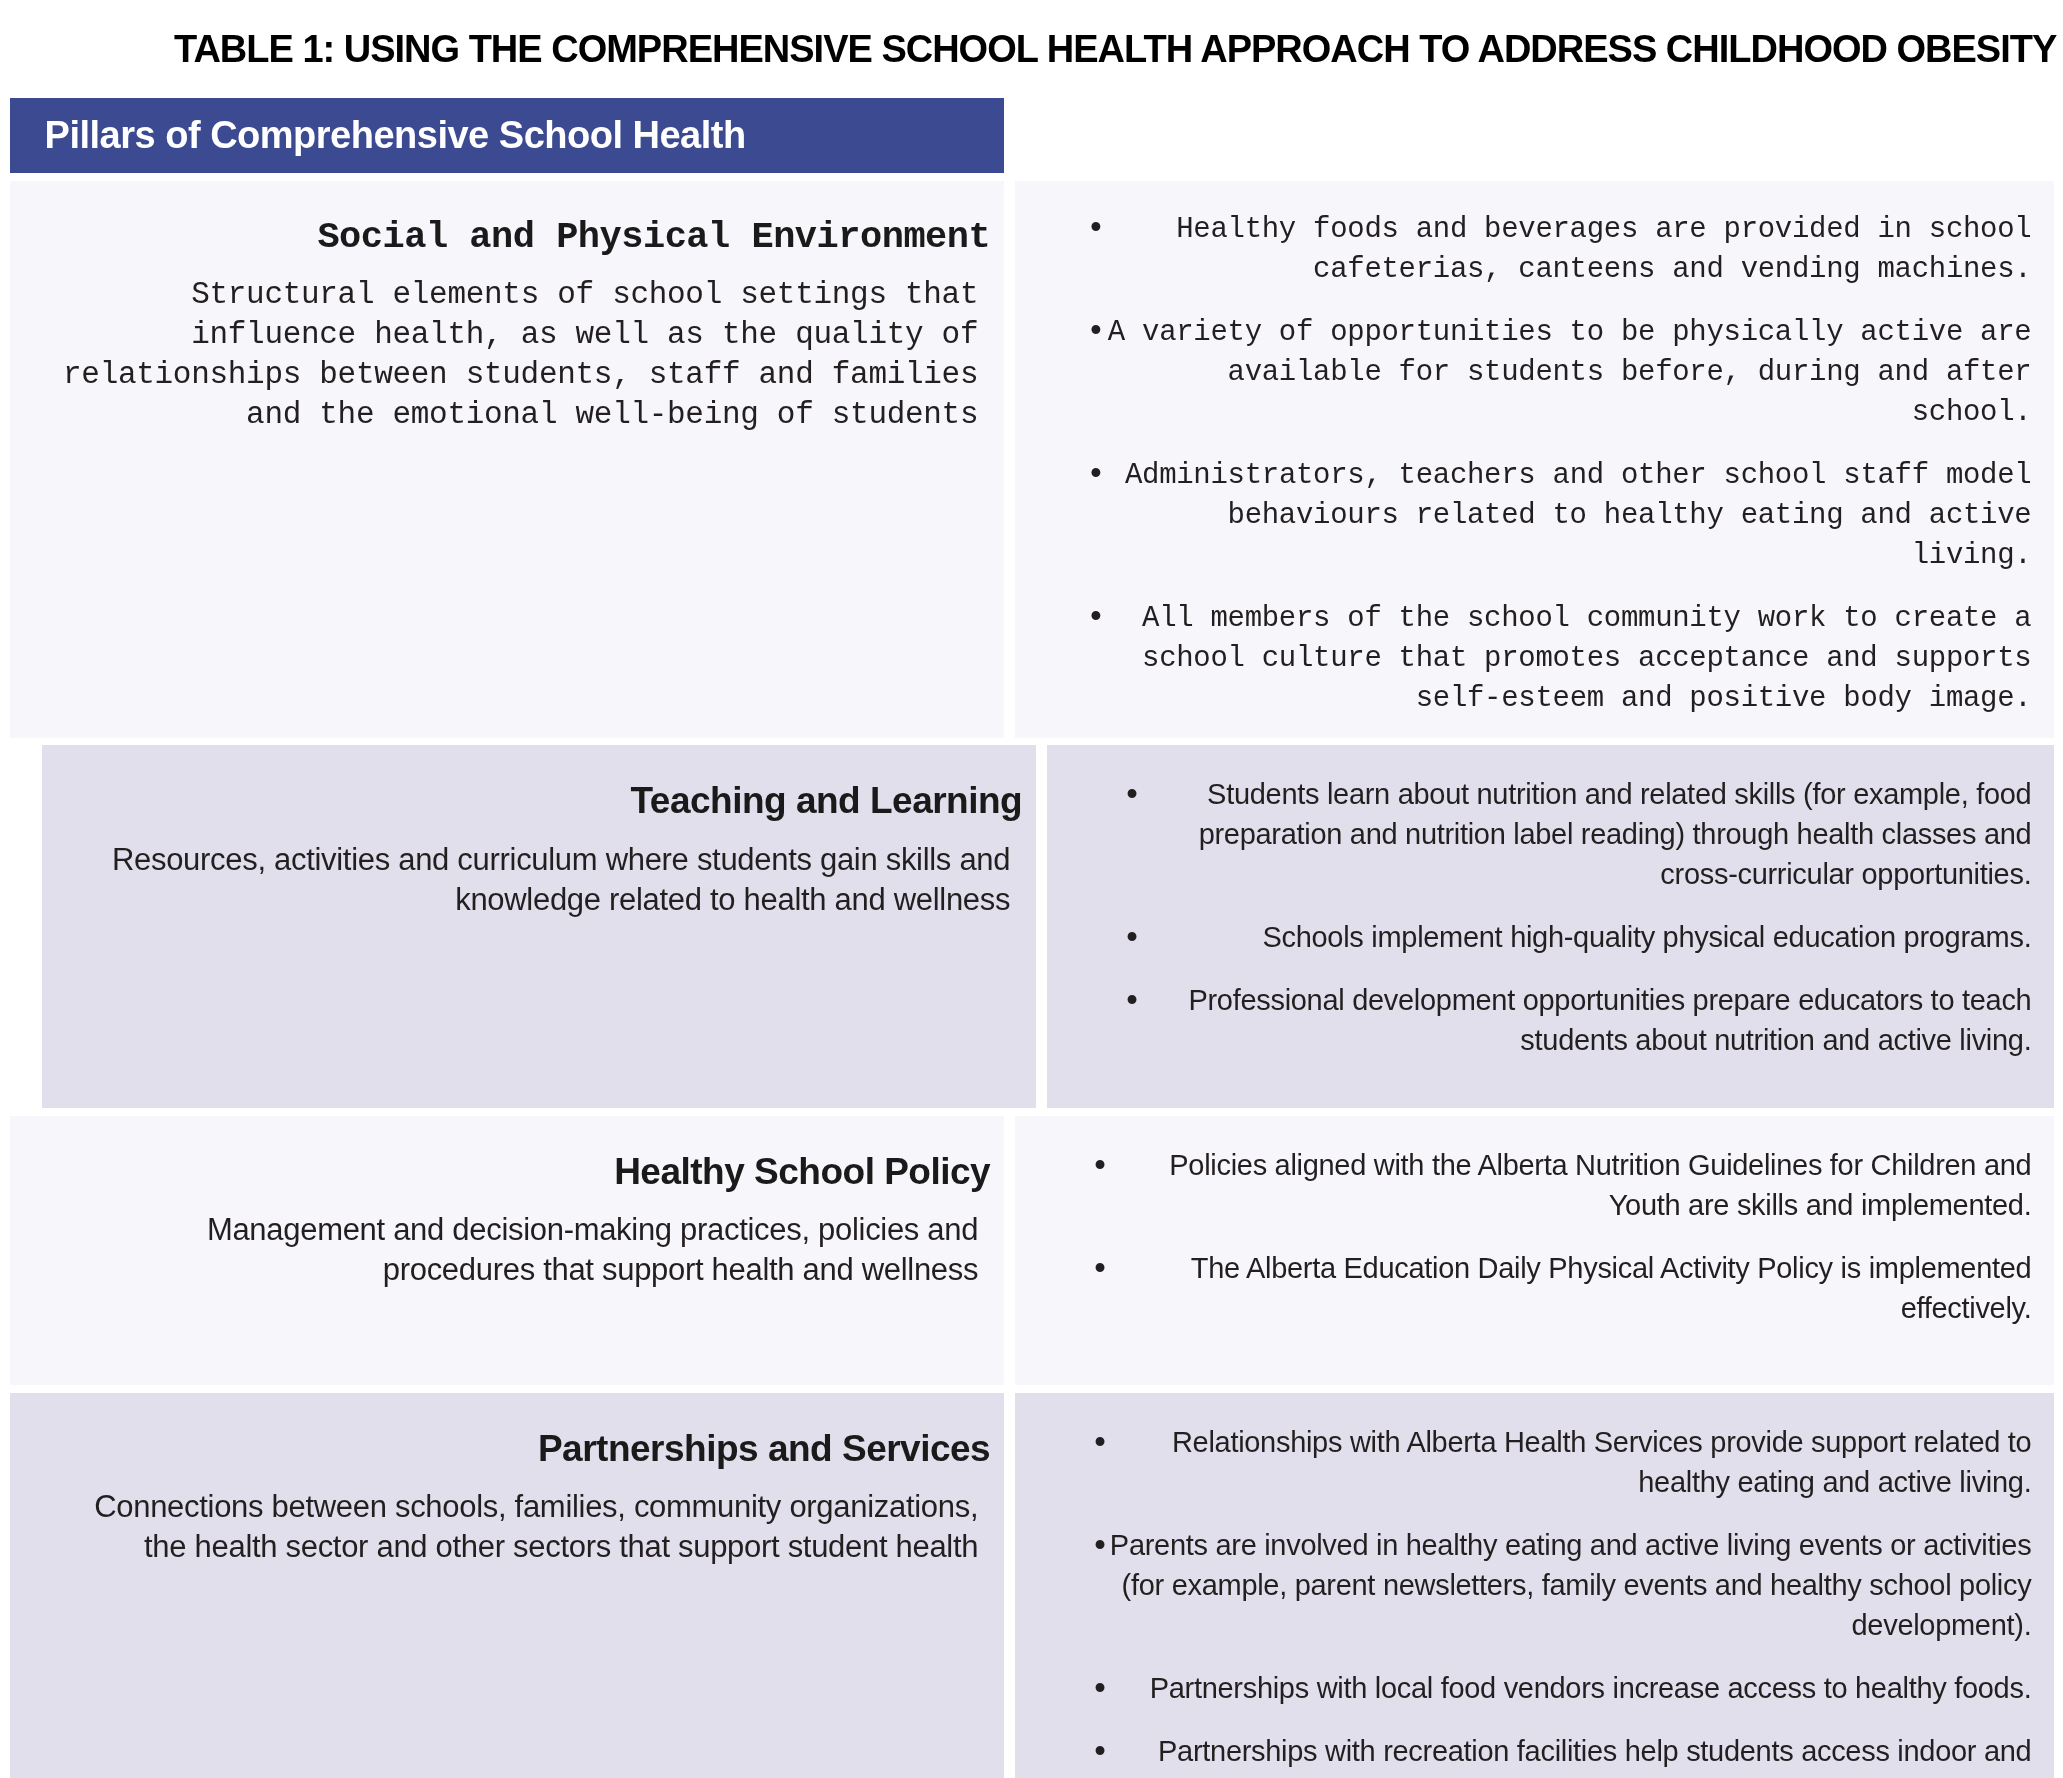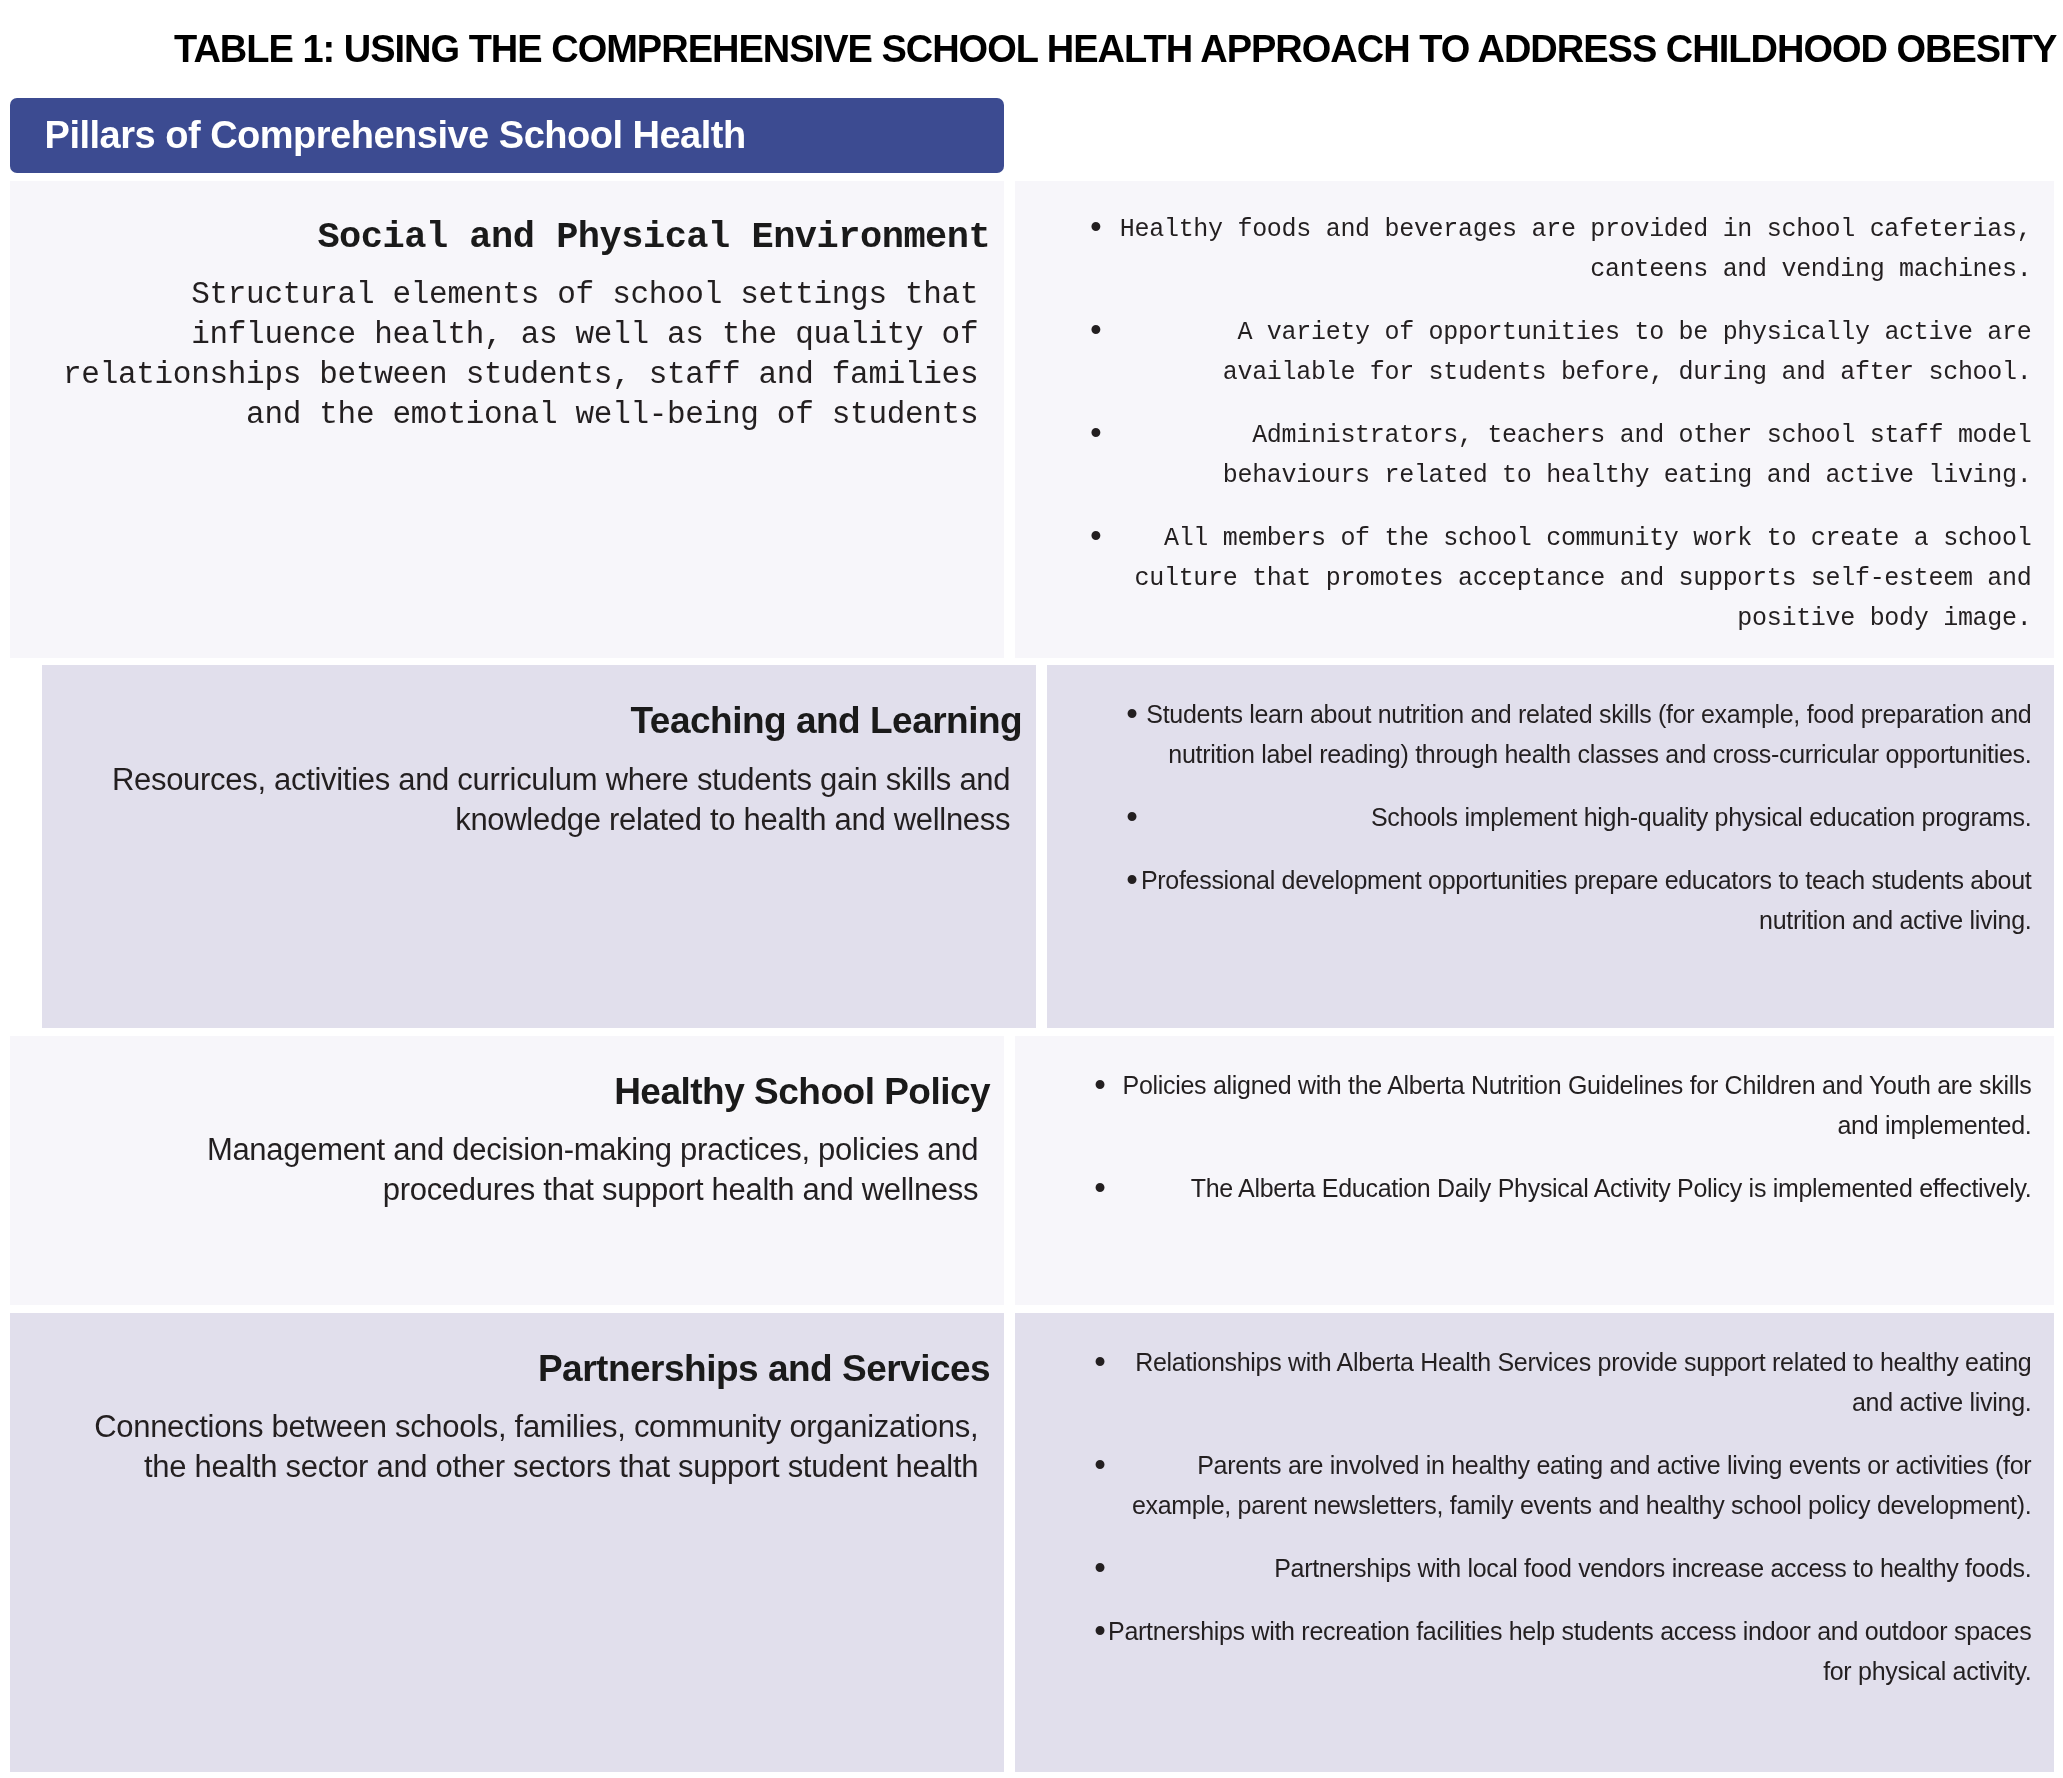--- a/index.html
+++ b/index.html
@@ -33,21 +33,20 @@
   .head-row .cell {
     background: #3c4b91;
     color: #ffffff;
     font-weight: bold;
     font-size: 38px;
     letter-spacing: -0.5px;
     display: flex;
     align-items: center;
     padding-left: 35px;
     min-height: 75px;
-    border-radius: 7px;
   }
   .row-light  .cell { background: #f7f6fa; }
   .row-shaded .cell { background: #e1dfec; }
   .r0 { min-height: 470px; font-family: Liberation Mono, monospace; }
   .r1 { min-height: 363px; padding-left: 32px; }
   .r2 { min-height: 269px; }
   .r3 { min-height: 459px; }
   .body-row .cell-left  { padding: 33px 13.4px 23px 27px; }
   .body-row .cell-right { padding: 29px 23px 19px 33px; }
   .pillar-heading {
@@ -68,21 +67,21 @@
   .strategy:last-child { margin-bottom: 0; }
   .bullet {
     flex: 0 0 54px;
     width: 54px;
     font-size: 33px;
     line-height: 40px;
     padding-left: 3.8px;
   }
   .strategy-text {
     flex: 1;
-    font-size: 25px;
+    font-size: 29px;
     line-height: 40px;
     letter-spacing: -0.3px;
   }
 </style>
 </head>
 <body>
 
 <div class="page">
   <h1 class="doc-title">TABLE 1: USING THE COMPREHENSIVE SCHOOL HEALTH APPROACH TO ADDRESS CHILDHOOD OBESITY</h1>
 

